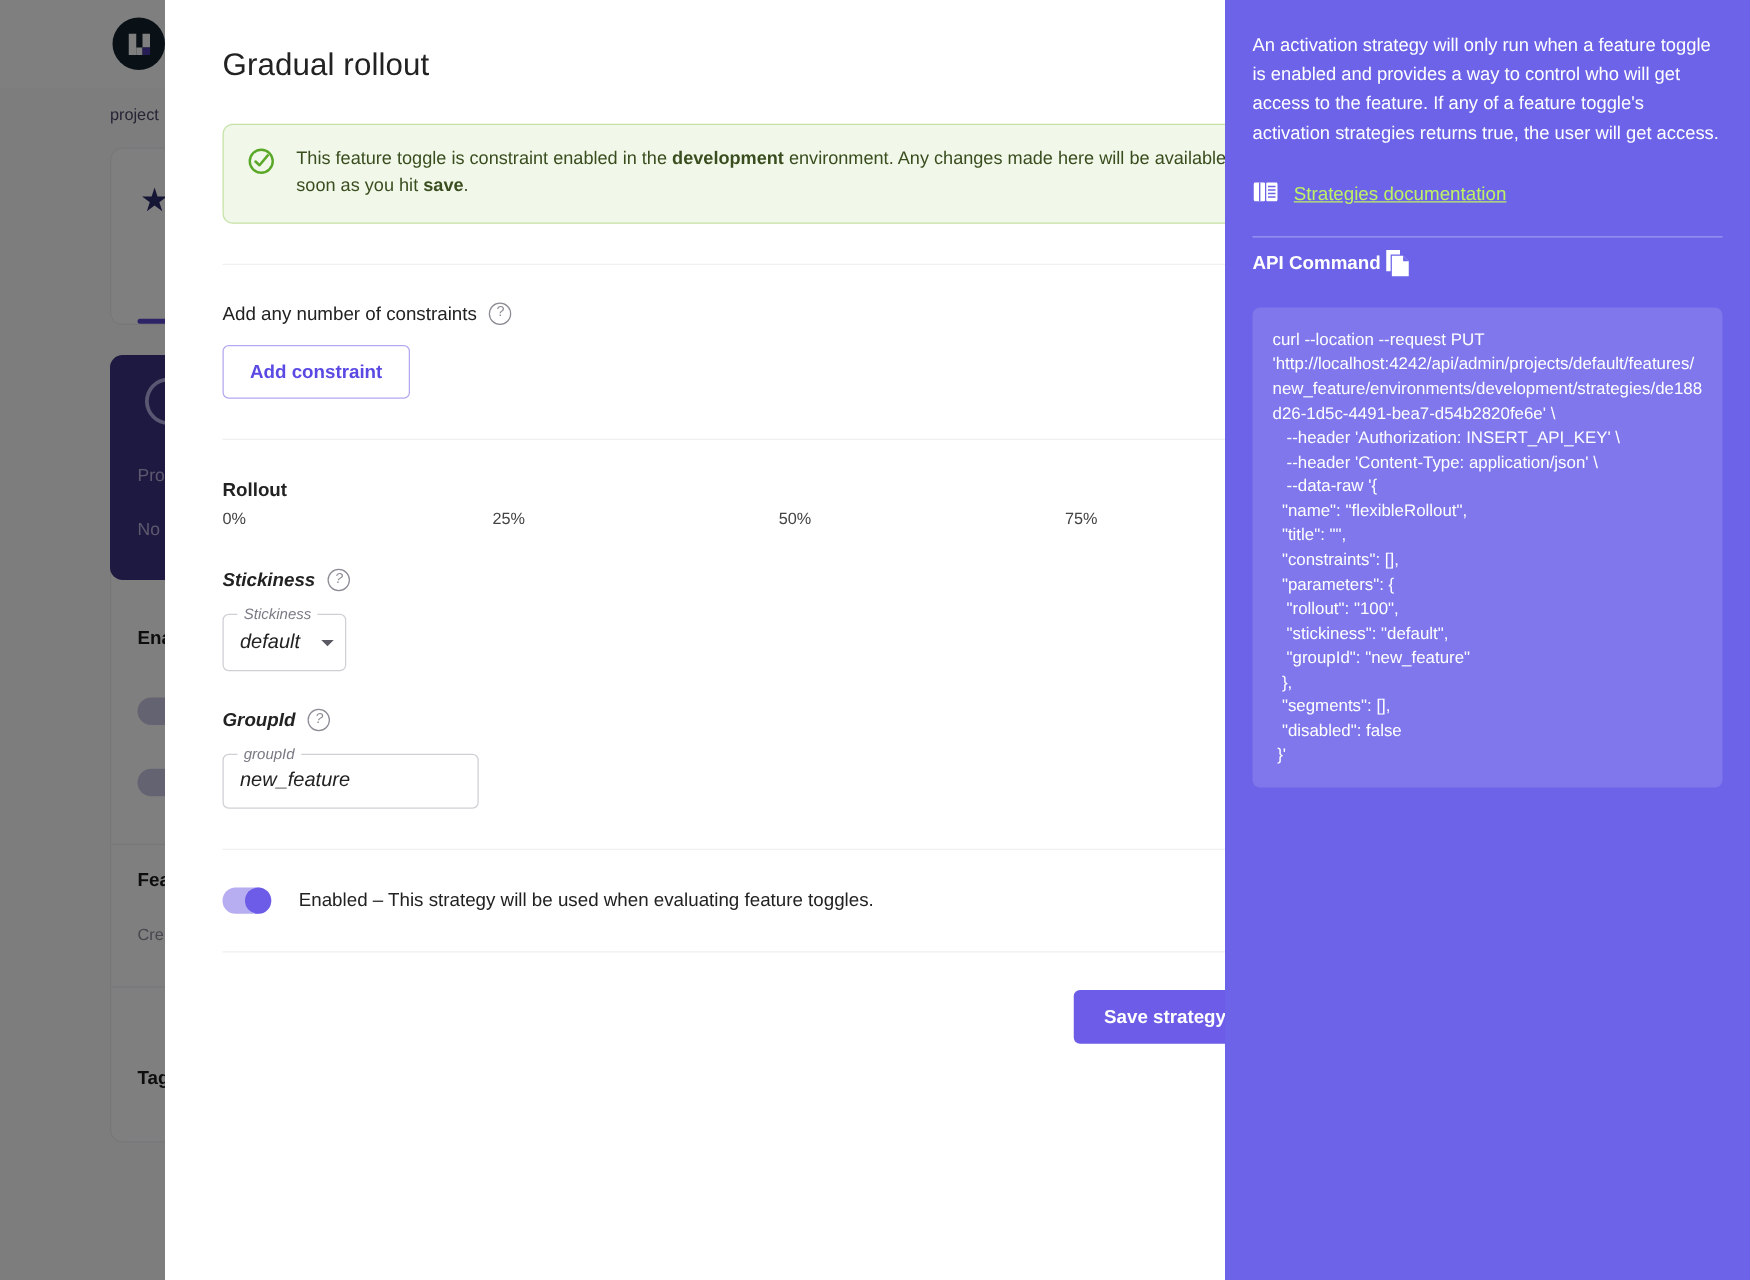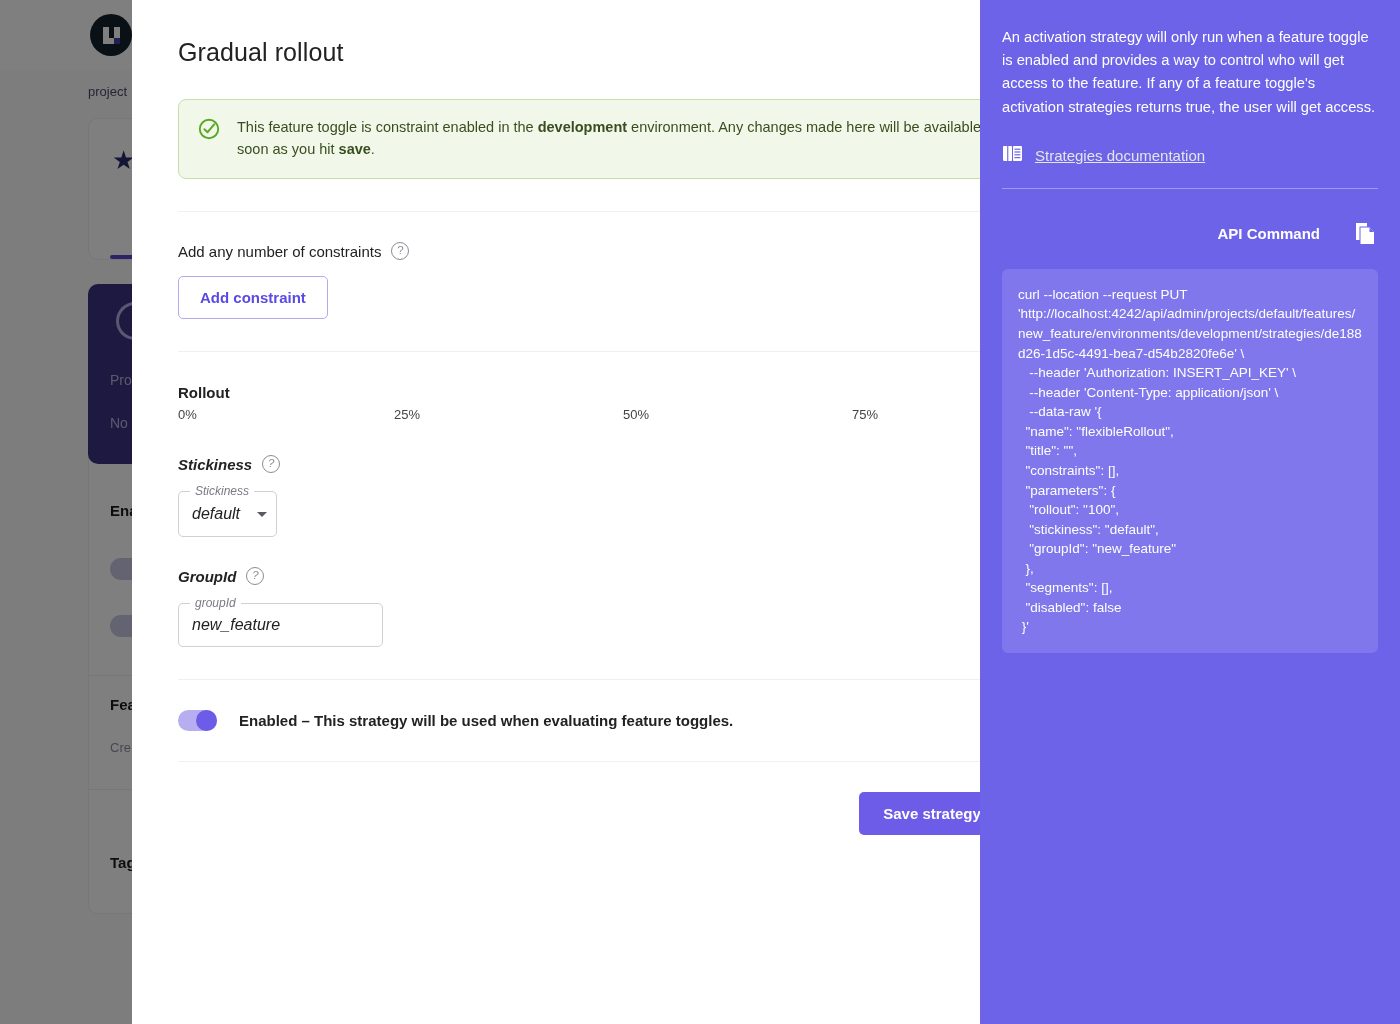--- a/index.html
+++ b/index.html
@@ -232,21 +232,21 @@
   #enabled-toggle {
     position: relative; width: 39px; height: 21px;
     border-radius: 11px; background: #b6aef0;
     cursor: pointer; flex: 0 0 auto;
   }
   #enabled-toggle::after {
     content: ""; position: absolute; right: 0; top: 0;
     width: 21px; height: 21px; border-radius: 50%;
     background: #6c5ce7;
   }
-  #enabled-text { font-size: 15px; color: #222; font-weight: bold; }
+  #enabled-text { font-size: 15px; color: #222; }
 
   
   #footer {
     display: flex; align-items: center; justify-content: flex-end;
     gap: 16px; padding-top: 30px;
   }
   #save-strategy-btn {
     background: #6c5ce7; color: #fff;
     border: none; border-radius: 5px;
     padding: 13px 24px;
@@ -270,30 +270,29 @@
     color: #ffffff;
   }
   #side-desc {
     font-size: 14.7px; line-height: 1.58; color: #ffffff;
   }
   #docs-link-row {
     display: flex; align-items: center; gap: 12px;
     margin-top: 26px;
   }
   #docs-link {
-    color: #e5e5e5; font-size: 15px; text-decoration: underline;
+    color: #bef264; font-size: 15px; text-decoration: underline;
     cursor: pointer;
   }
   #side-hr {
     height: 1px; background: rgba(255,255,255,0.35); margin: 22px 0 0 0;
   }
   #api-header {
-    display: flex; align-items: center; justify-content: flex-end;
-    margin-top: 32px;
-    gap: 32px;
+    display: flex; align-items: center; justify-content: flex-start;
+    margin-top: 8px;
   }
   #api-title { font-size: 15px; font-weight: bold; color: #fff; }
   #copy-btn { cursor: pointer; display: flex; }
   #code-block {
     margin-top: 22px;
     background: rgba(255,255,255,0.13);
     border-radius: 6px;
     padding: 16px 16px;
     font-family: "Liberation Sans", sans-serif;
     font-size: 13.5px;

